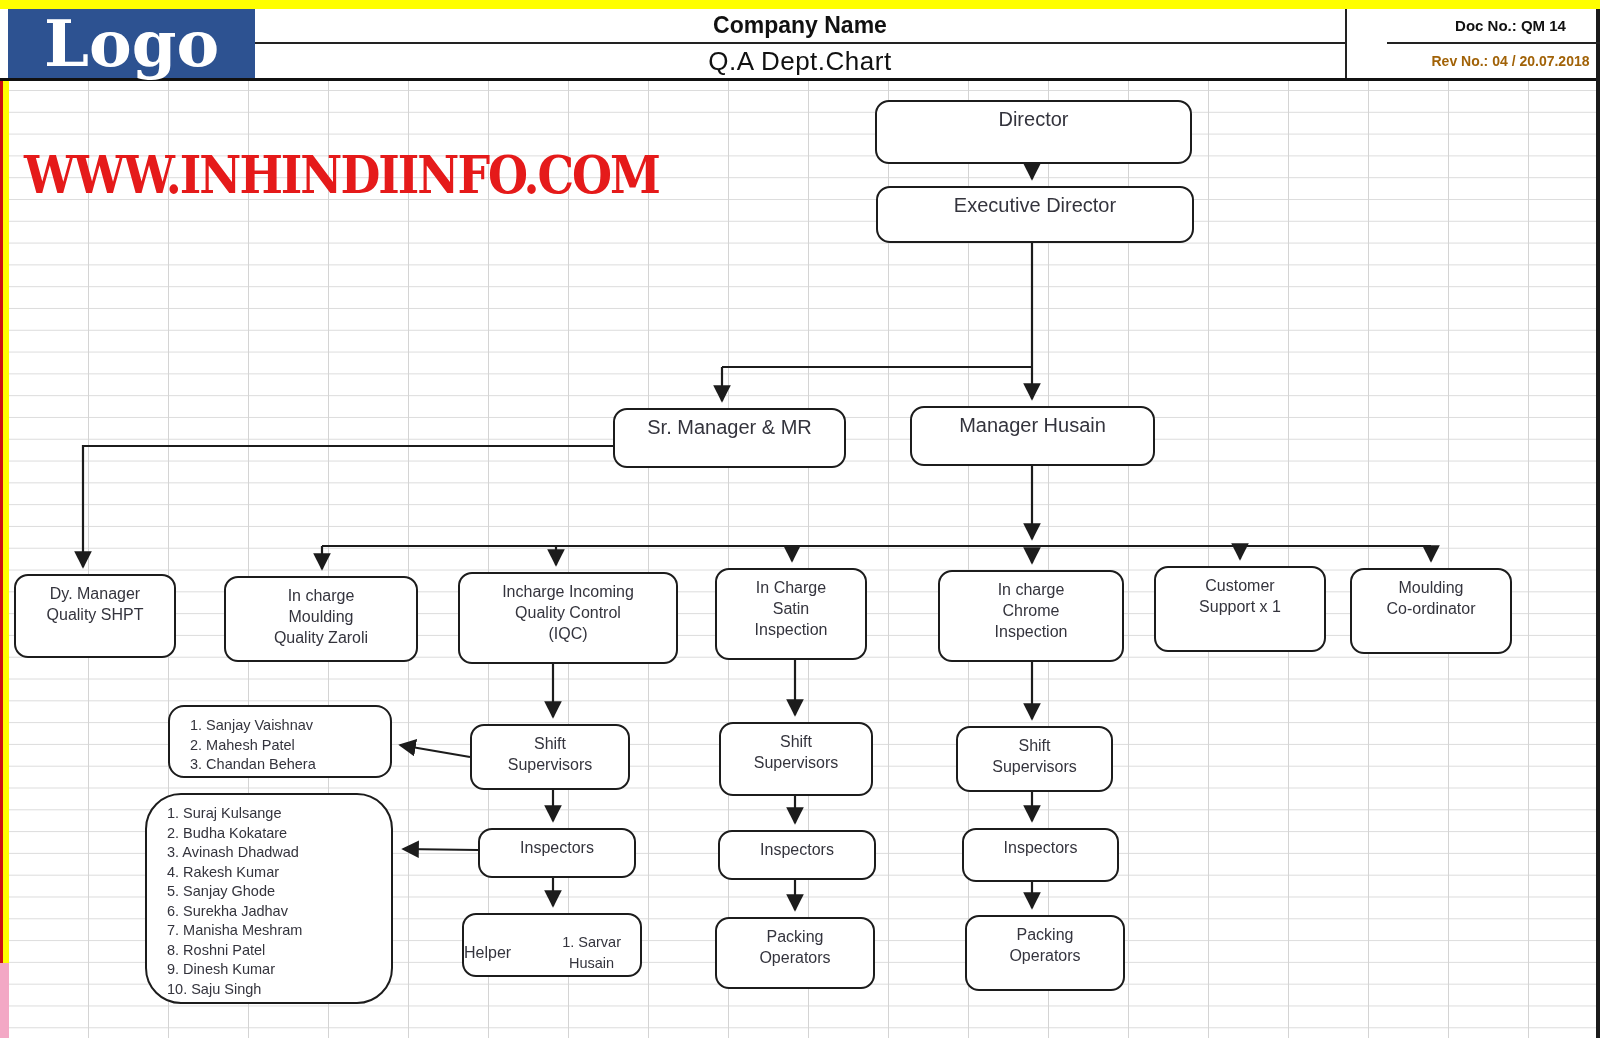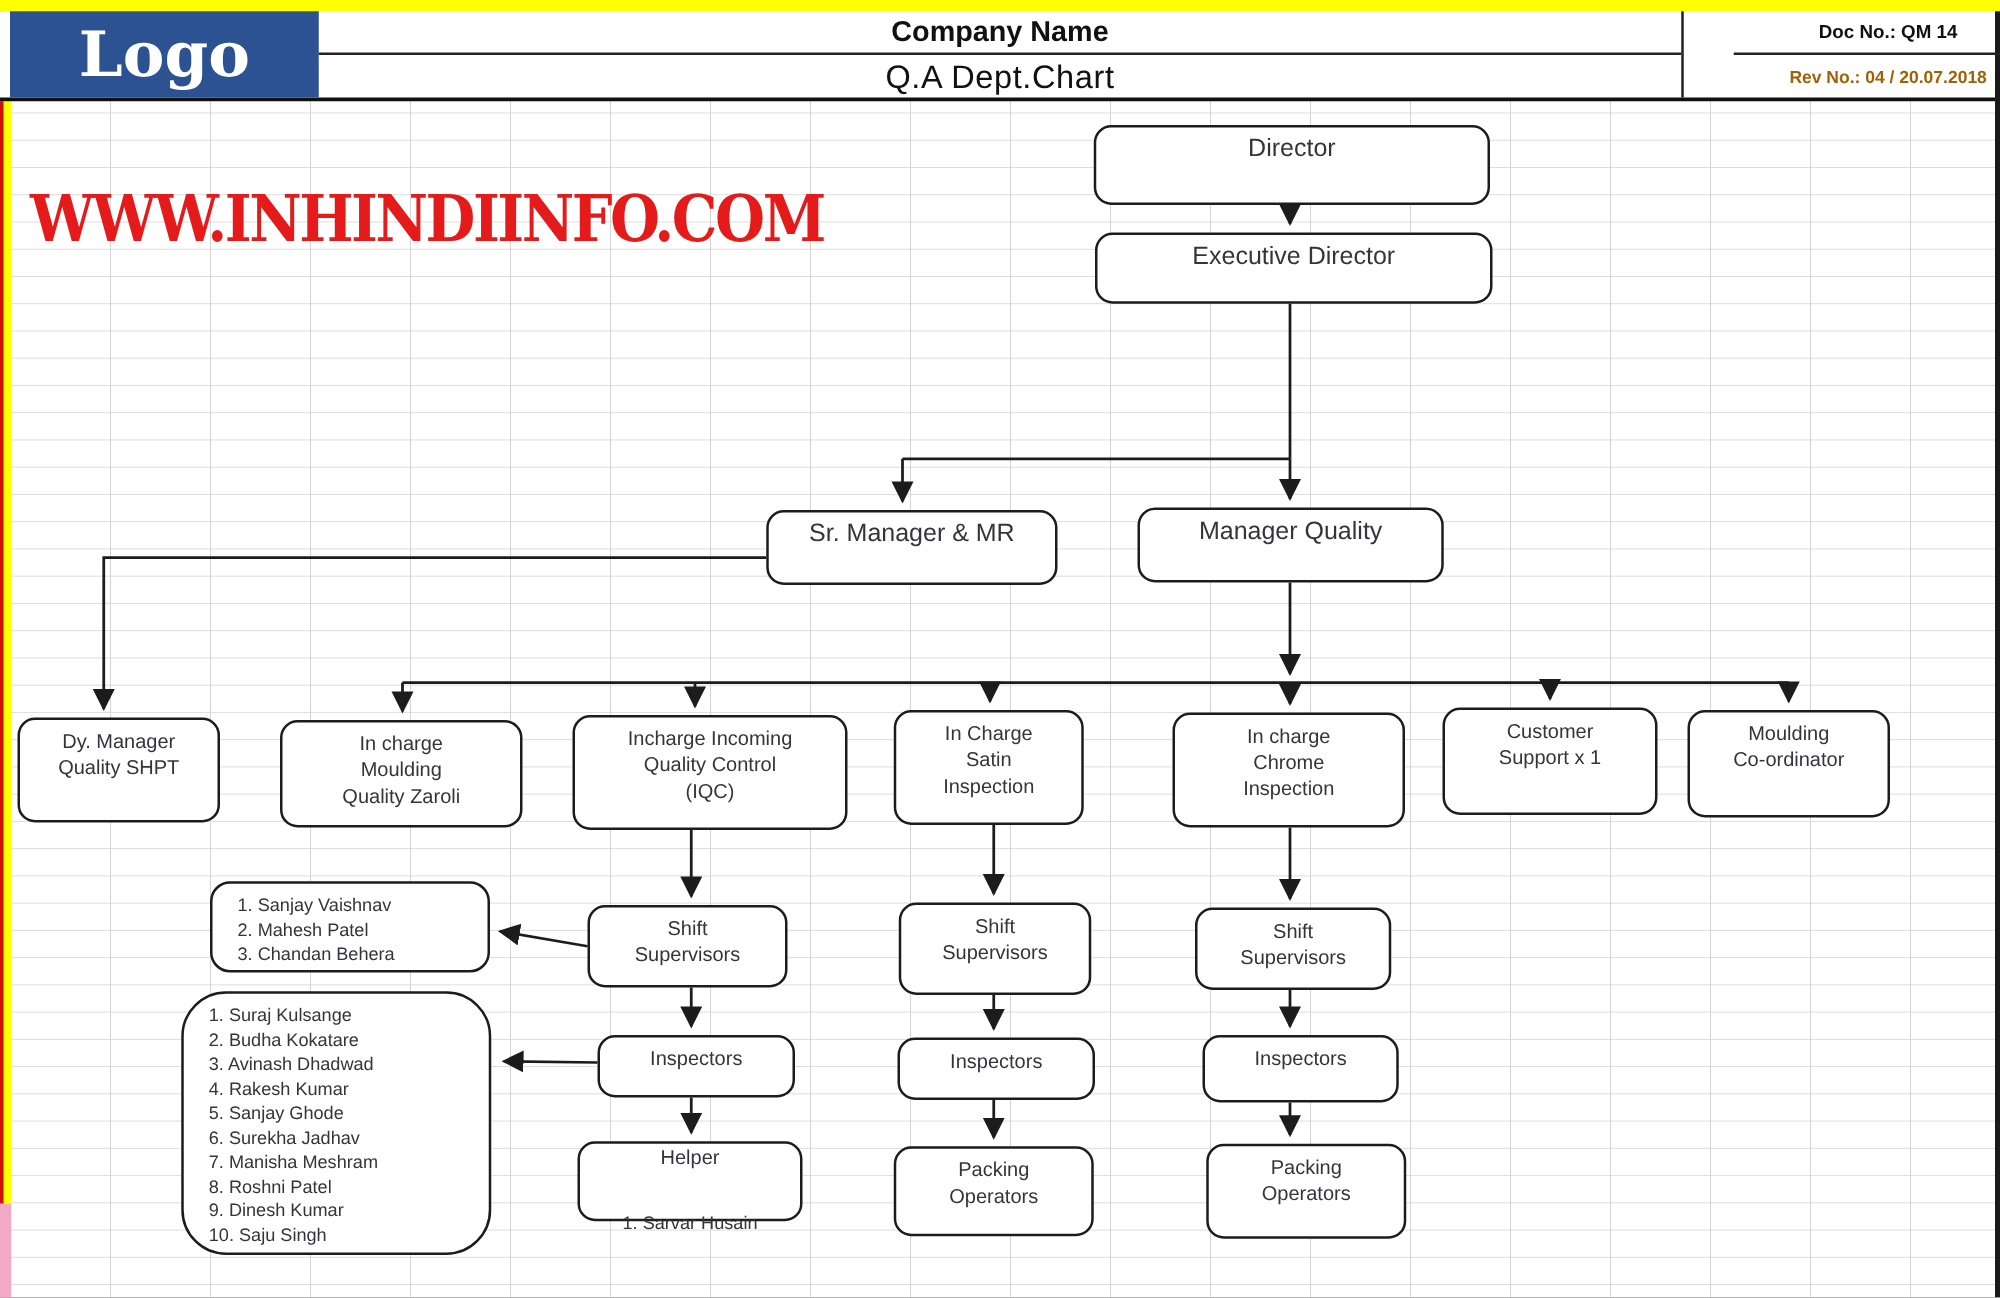--- a/index.html
+++ b/index.html
@@ -16,21 +16,21 @@
   .strip-top{position:absolute;left:0;top:0;width:1600px;height:9px;}
   .strip-left-red{position:absolute;left:0;top:9px;width:3px;height:954px;}
   .strip-left-yellow{position:absolute;left:3px;top:9px;width:6px;height:954px;}
   .strip-left-pink{position:absolute;left:0;top:963px;width:9px;height:75px;}
   .strip-right{position:absolute;left:1596px;top:9px;width:4px;height:1029px;}
   
   .header{position:absolute;left:0;top:9px;width:1596px;height:69px;background:#fff;
           border-bottom:3px solid #111;}
   .logo-box{position:absolute;left:8px;top:0;width:247px;height:69px;
     display:flex;align-items:center;justify-content:center;
-    font-family:"DejaVu Serif",serif;font-weight:bold;font-size:50px;color:#fff;}
+    font-family:"DejaVu Serif",serif;font-weight:bold;font-size:64px;color:#fff;}
   .title-block{position:absolute;left:255px;top:0;width:1090px;height:79px;}
   .company-name{height:33px;display:flex;align-items:center;justify-content:center;
     font-size:23px;font-weight:bold;color:#111;border-bottom:2px solid #222;}
   .chart-title{height:34px;display:flex;align-items:center;justify-content:center;
     font-size:26px;color:#111;letter-spacing:.5px;}
   .doc-block{position:absolute;left:1345px;top:0;width:247px;height:69px;
     border-left:2px solid #222;border-right:2px solid #000000;padding-left:40px;}
   .doc-no{height:33px;display:flex;align-items:center;justify-content:center;
     font-size:15px;font-weight:bold;color:#111;border-bottom:2px solid #222;}
   .rev-no{height:34px;display:flex;align-items:center;justify-content:center;
@@ -43,21 +43,21 @@
   svg.connectors{position:absolute;left:0;top:0;width:1600px;height:1038px;}
   
   .node{position:absolute;background:#fff;border:2px solid #1c1c1c;border-radius:14px;
     box-sizing:border-box;display:flex;justify-content:center;
     padding-top:7px;text-align:center;color:#34343d;font-size:16px;line-height:21px;
     white-space:pre-line;}
   .node.big{font-size:20px;}
   .names{position:absolute;background:#fff;border:2px solid #1c1c1c;box-sizing:border-box;
     color:#34343d;font-size:14.5px;line-height:19.5px;white-space:pre-line;
     padding:9px 0 0 20px;text-align:left;}
-  .helper-wrap{flex-direction:column;align-items:center;padding-top:15px;gap:32px;}
+  .helper-wrap{align-items:center;padding-top:15px;gap:32px;}
   .helper-name{font-size:14.5px;}
 </style>
 </head>
 <body>
 
 <div class="page">
 
   <div class="grid-bg"></div>
 
   <div class="strip-top" style="background:#ffff00"></div>
@@ -119,21 +119,21 @@
       <path d="M1032,882 V908" marker-end="url(#arw)"></path>
 
       <path d="M470,757 L400,745" marker-end="url(#arw)"></path>
       <path d="M478,850 L403,849" marker-end="url(#arw)"></path>
     </g>
   </svg>
 
   <div class="node big" style="left:875px;top:100px;width:317px;height:64px">Director</div>
   <div class="node big" style="left:613px;top:408px;width:233px;height:60px">Sr. Manager &amp; MR</div>
   <div class="node big" style="left:876px;top:186px;width:318px;height:57px">Executive Director</div>
-  <div class="node big" style="left:910px;top:406px;width:245px;height:60px">Manager Quality</div>
+  <div class="node big" style="left:910px;top:406px;width:245px;height:60px">Manager Husain</div>
 
   <div class="node" style="left:14px;top:574px;width:162px;height:84px">Dy. Manager
 Quality SHPT</div>
   <div class="node" style="left:224px;top:576px;width:194px;height:86px">In charge
 Moulding
 Quality Zaroli</div>
   <div class="node" style="left:458px;top:572px;width:220px;height:92px">Incharge Incoming
 Quality Control
 (IQC)</div>
   <div class="node" style="left:715px;top:568px;width:152px;height:92px">In Charge

